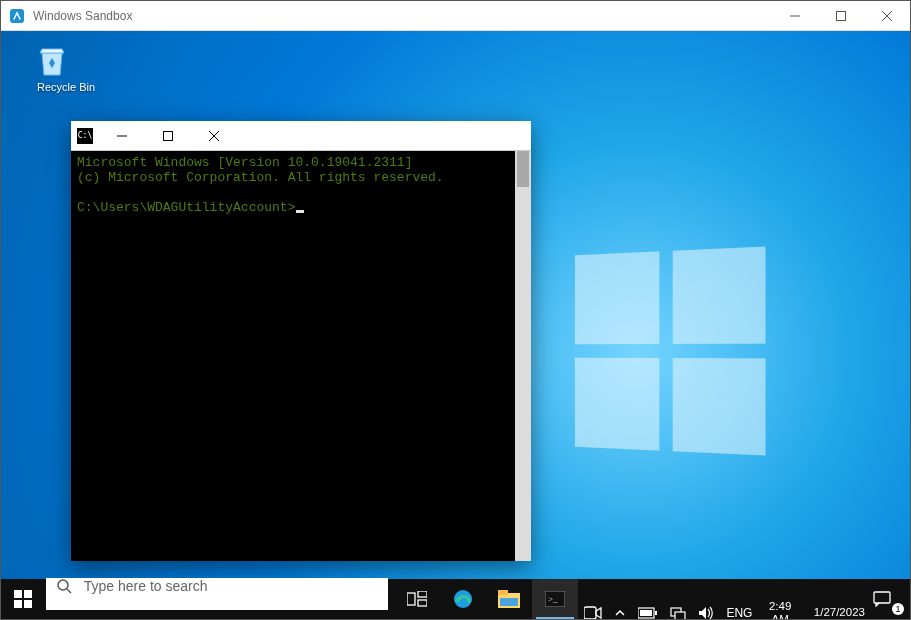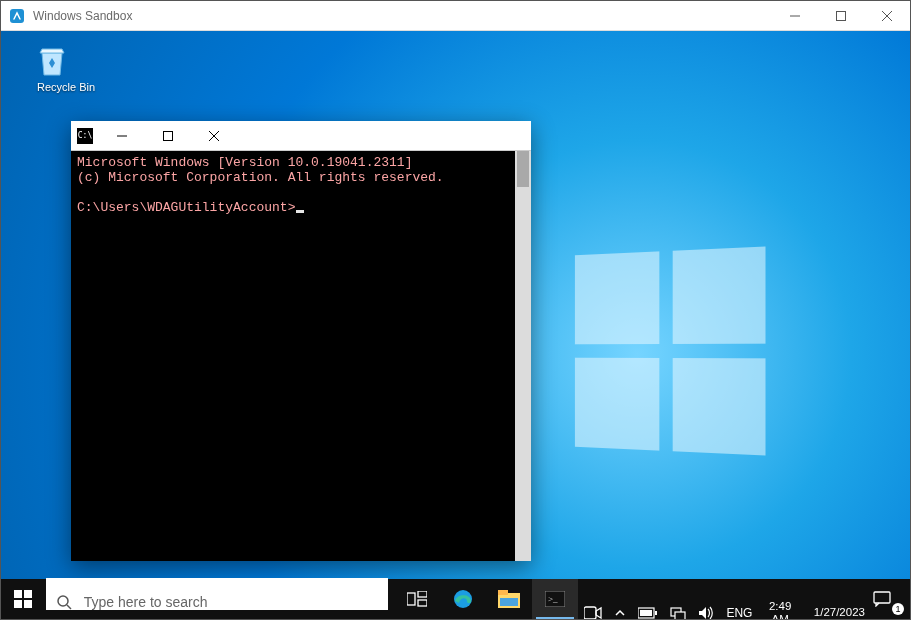--- a/index.html
+++ b/index.html
@@ -70,21 +70,21 @@
     text-align:center; margin-right:6px;
   }
   .cmd-titlebar .title { flex: 1; font-size: 12px; color:#000; }
   .cmd-titlebar .win-controls { display:flex; height:100%; }
   .cmd-titlebar .win-btn {
     width: 46px; display:flex; align-items:center; justify-content:center;
     color:#000;
   }
   .cmd-body {
     position: relative; height: calc(100% - 30px);
-    background: #000; color: #fca5a5;
+    background: #000; color: #4d7c0f;
     font-family: Consolas, "Courier New", monospace; font-size: 13px;
     padding: 4px 6px; white-space: pre; overflow: hidden;
   }
   .cmd-scrollbar {
     position: absolute; right: 0; top: 0; bottom: 0; width: 16px;
     background: #dcdcdc;
   }
   .cmd-scrollbar .thumb {
     position: absolute; left: 2px; right: 2px; top: 0; height: 36px;
     background: #a9a9a9;
@@ -99,21 +99,21 @@
   .taskbar {
     position: absolute; left: 0; right: 0; bottom: 0; height: 40px;
     background: #101010; display:flex; align-items:center; color:#fff;
   }
   .start-btn {
     width: 48px; height:100%; display:flex; align-items:center; justify-content:center;
   }
   .start-btn svg { width:18px; height:18px; }
   .search-box {
     width: 366px; height: 32px; margin: 0 2px 11px 0;
-    background: #fff; display:flex; align-items:flex-end;
+    background: #fff; display:flex; align-items:flex-start;
     color:#5a5a5a; padding: 0 10px;
   }
   .search-box .mag { margin-right: 12px; }
   .search-box .ph { font-size: 14px; color:#666; }
   .task-icons { display:flex; height:100%; align-items:center; margin-left: 4px;}
   .task-icons .tb-item {
     width: 46px; height:100%; display:flex; align-items:center; justify-content:center;
     position:relative;
   }
   .tb-item.active::after{

